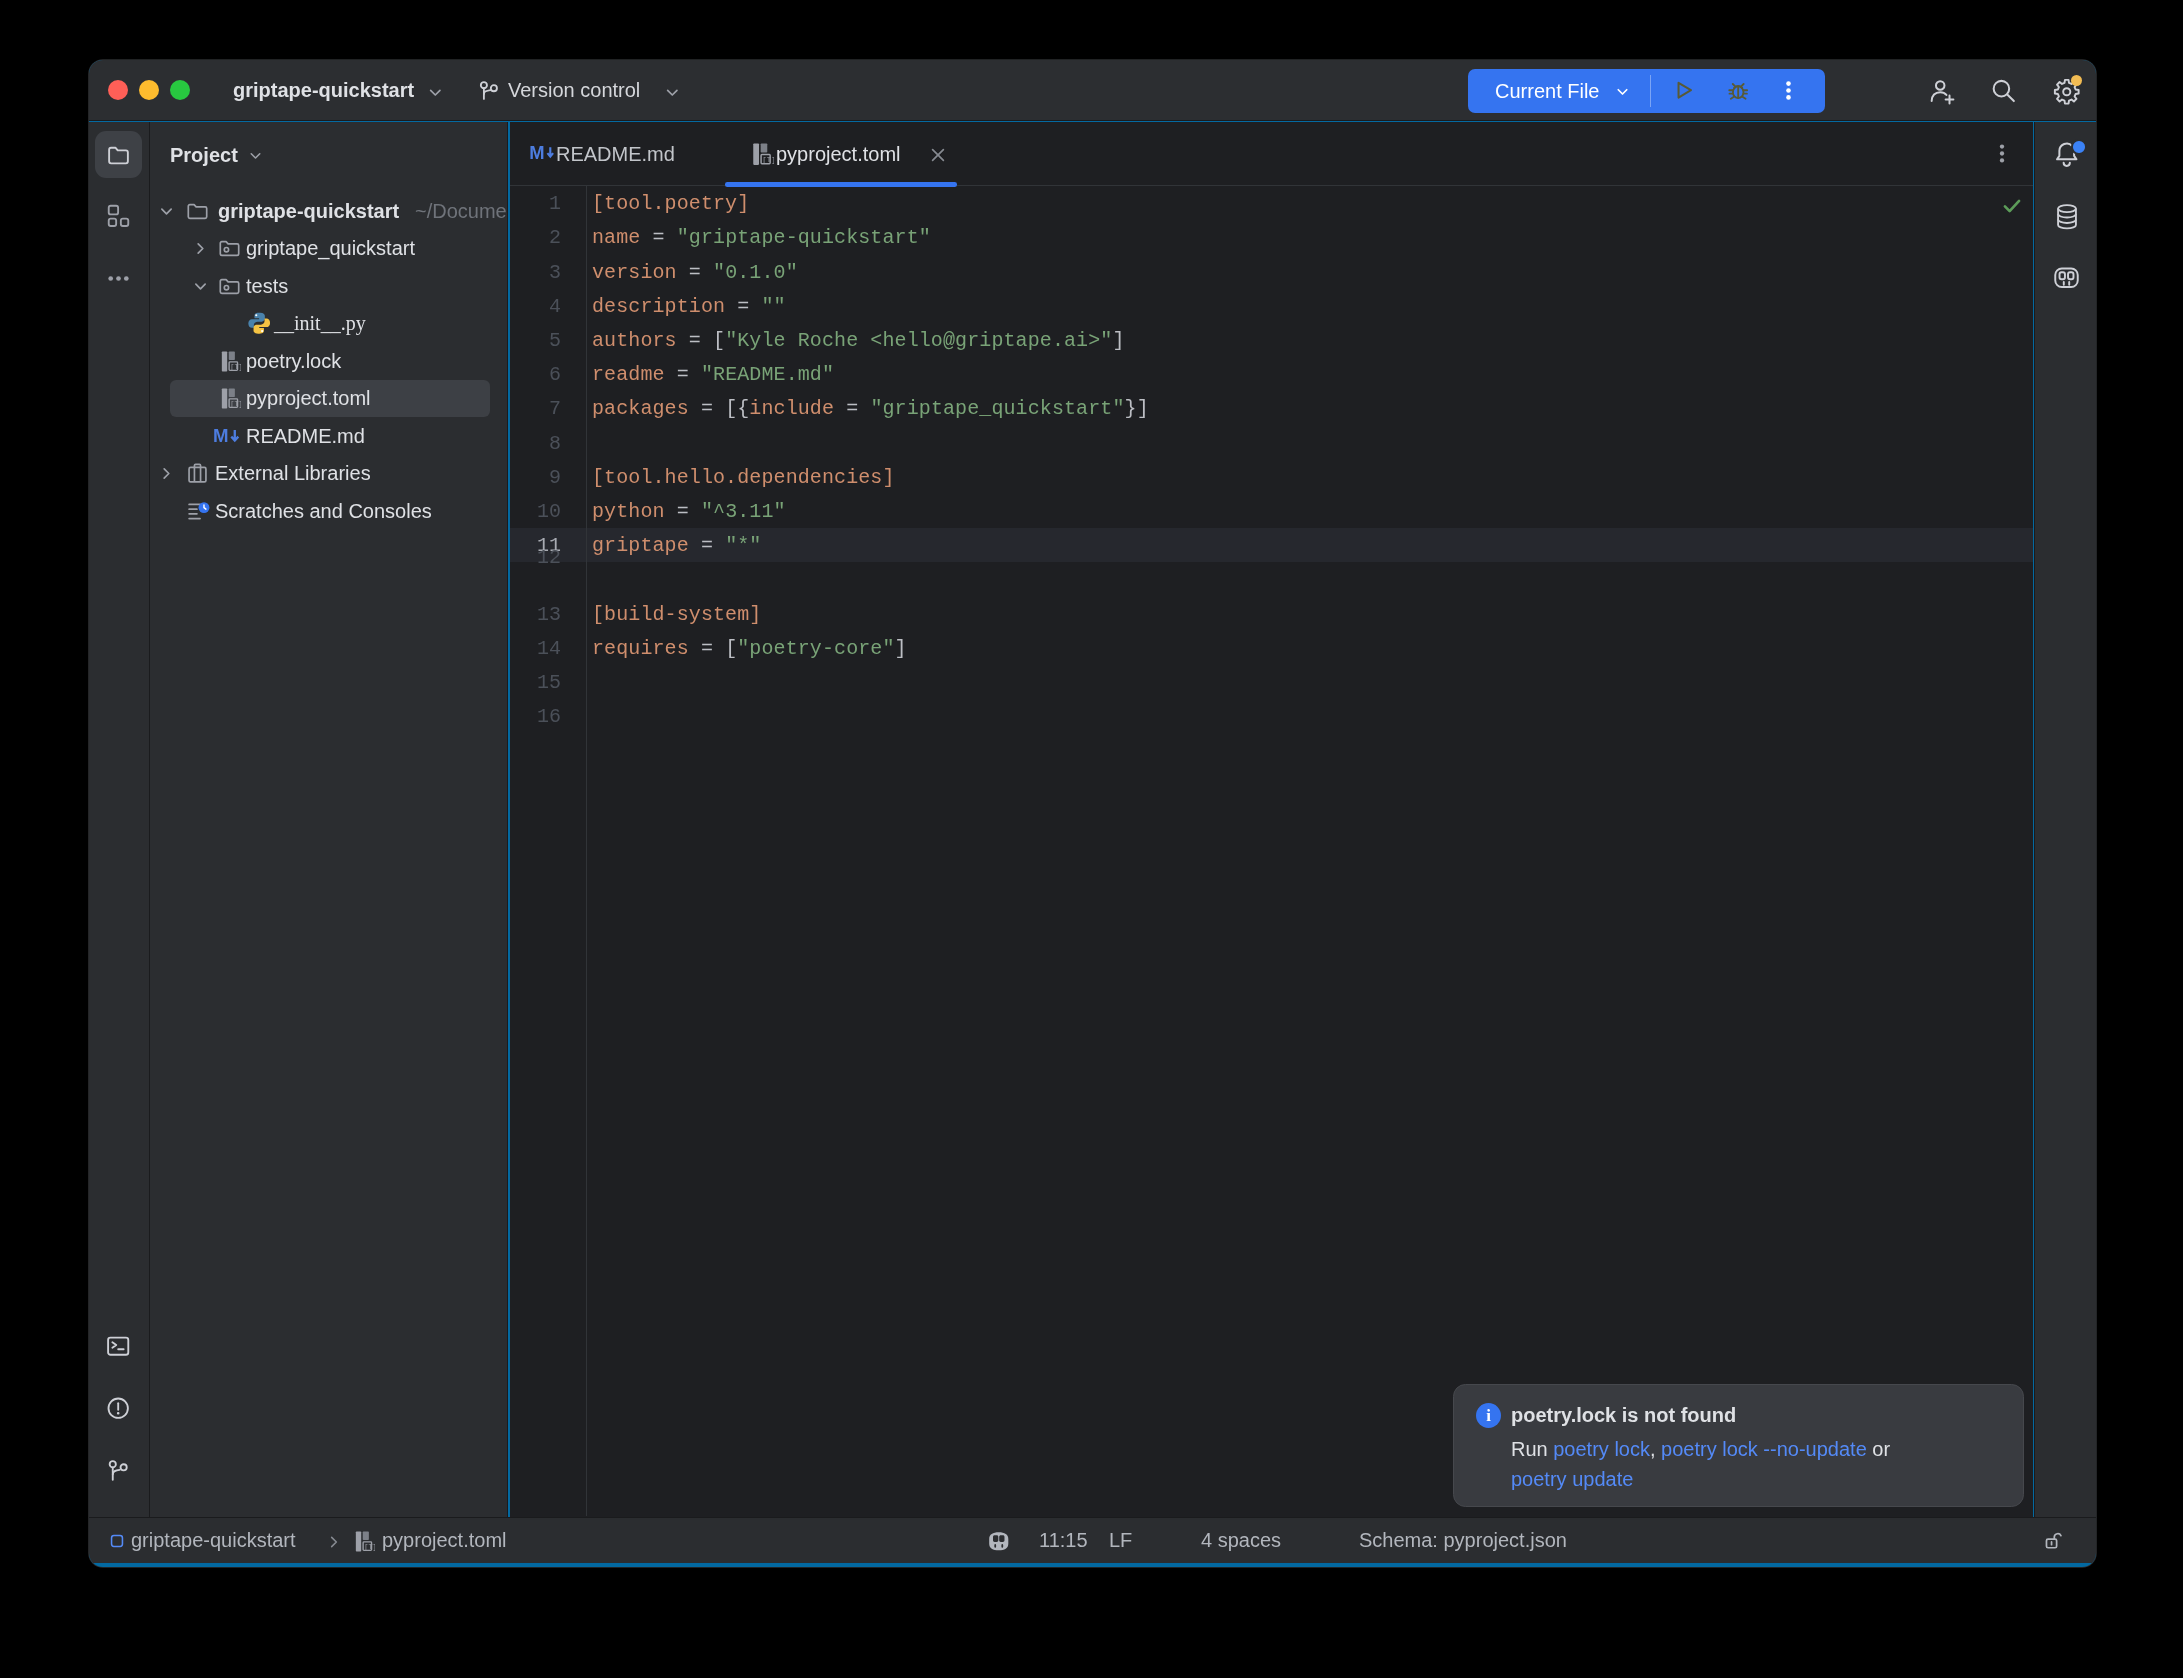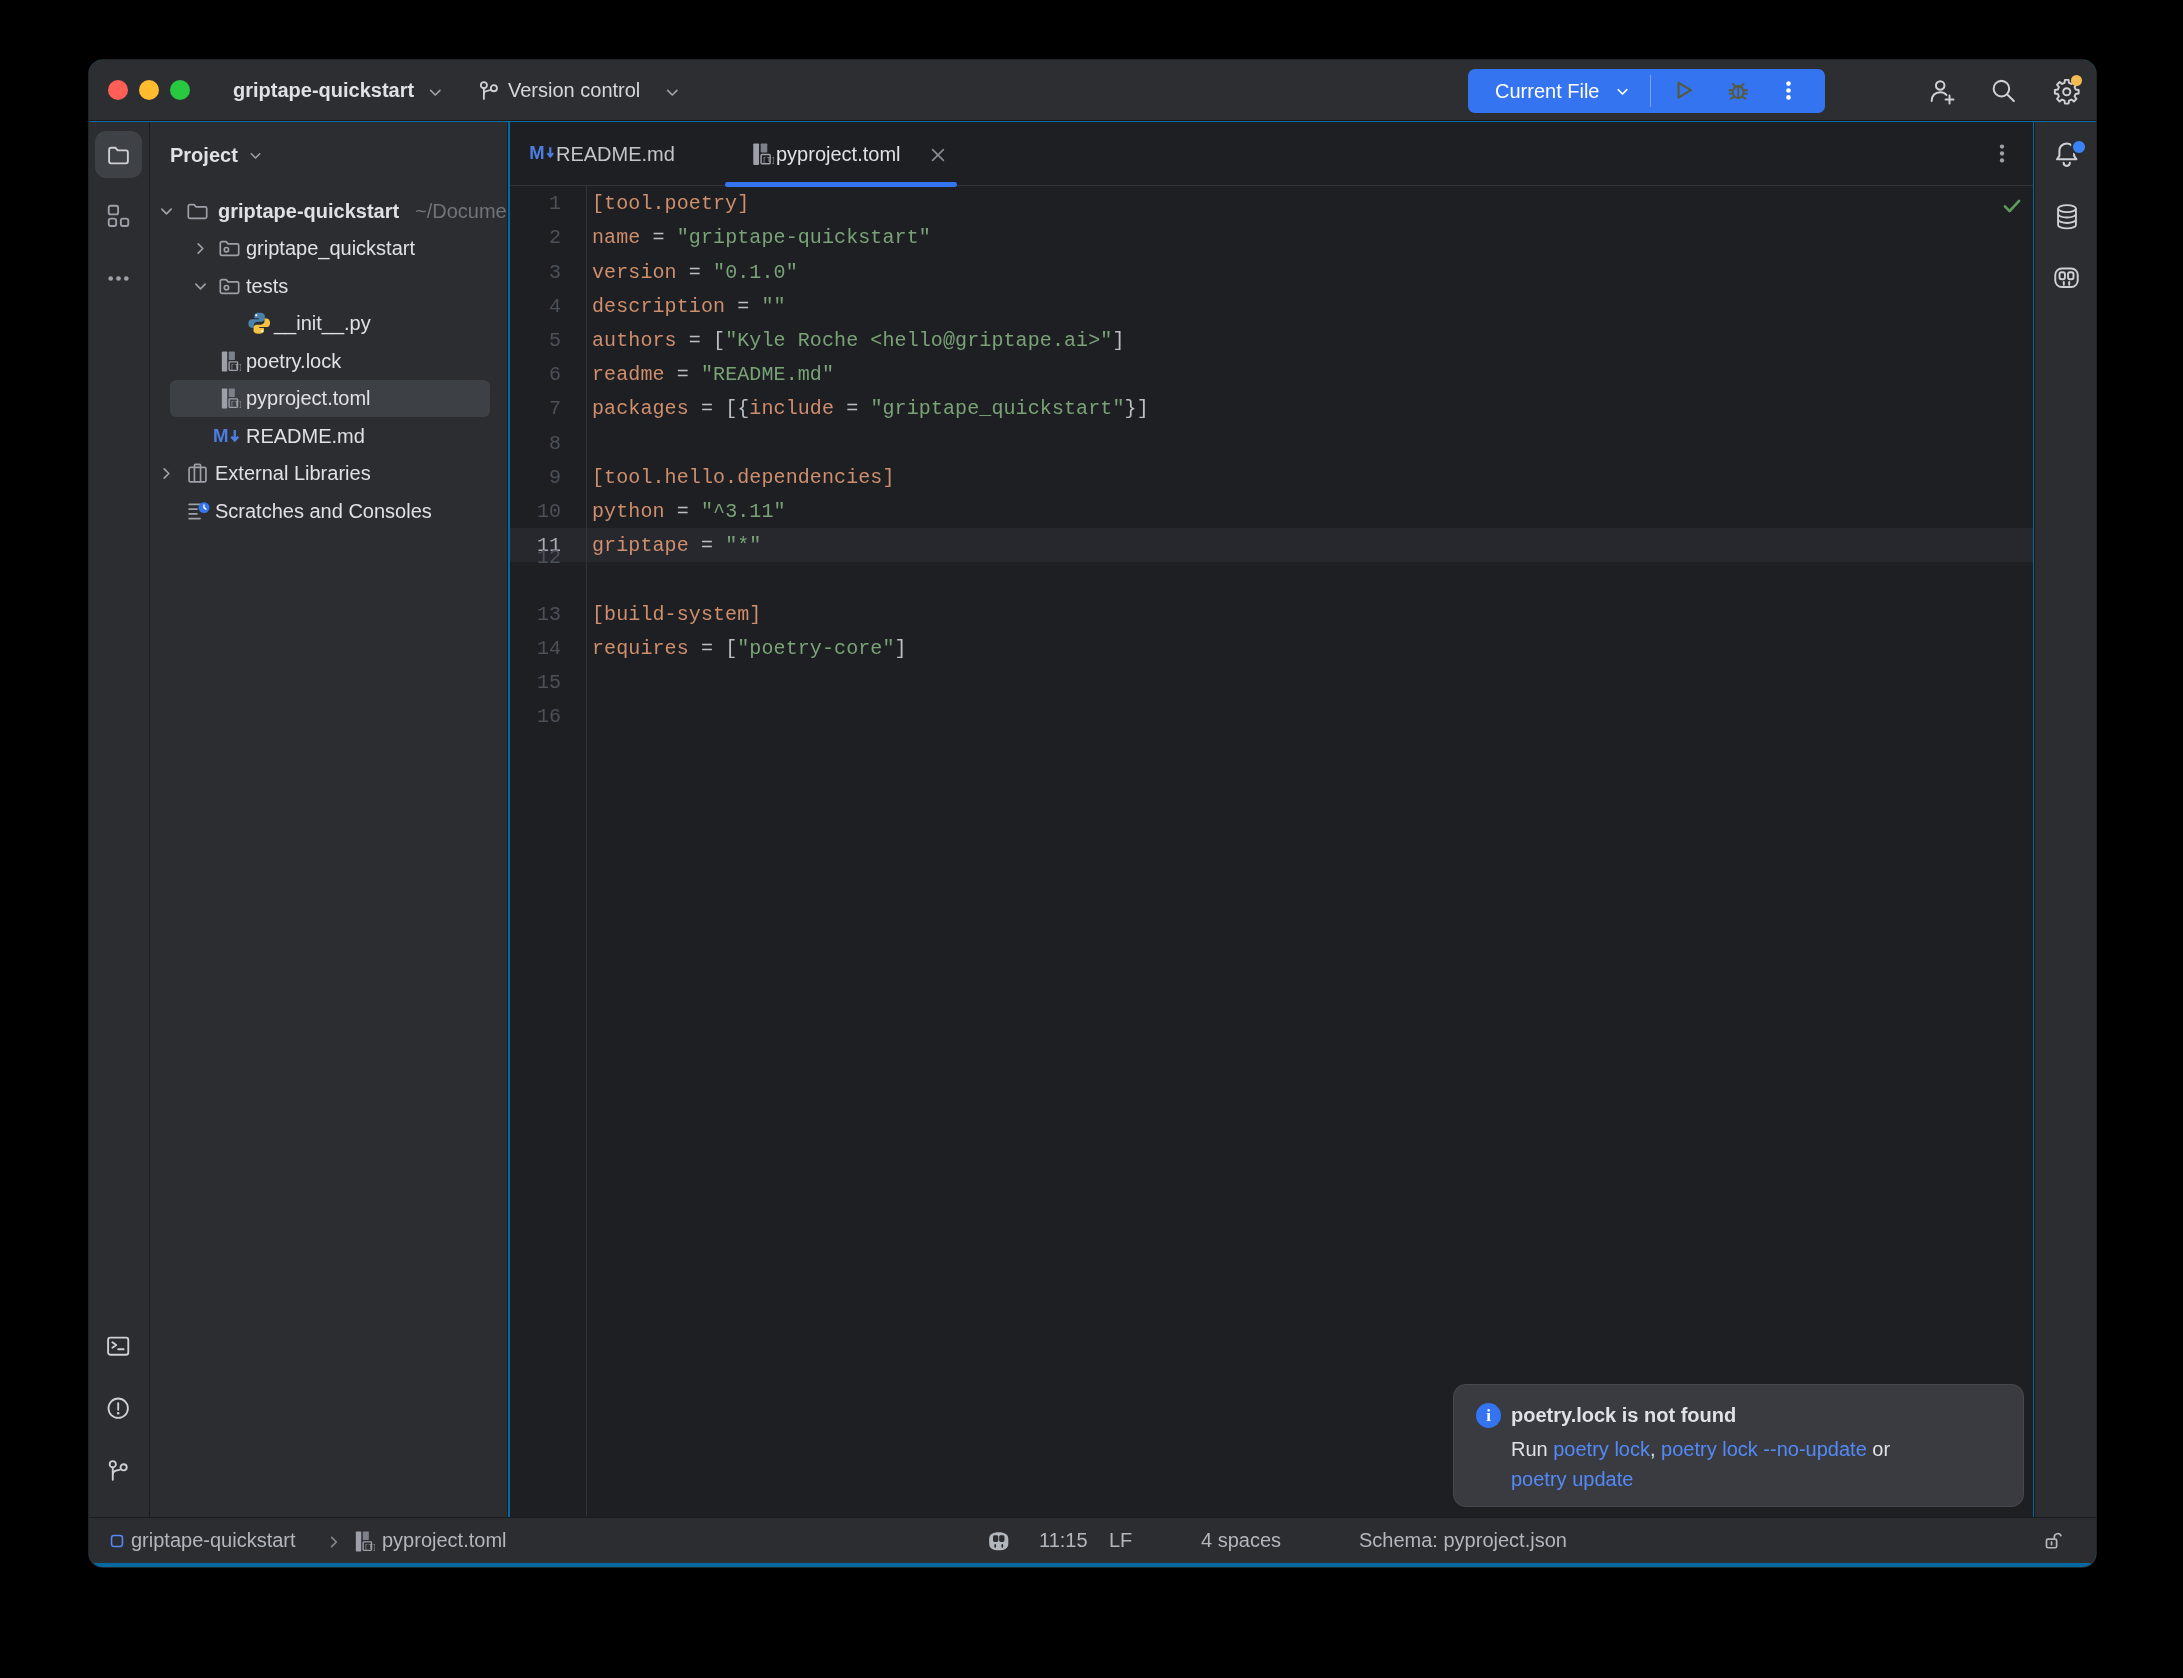--- a/index.html
+++ b/index.html
@@ -160,21 +160,21 @@
         </svg>
       <span class="abs" style="left:96px;">tests</span>
     </div>
     <div class="row ui" style="top:183px;">
       <svg class="ic" style="left:96px; top:5.4px;" width="26.4" height="26.4" viewBox="0 0 34 34">
         <path fill="#4a82ab" d="M16.8 3.5c-5.5 0-5.9 2.4-5.9 4v3.2h6v1.3H7.6c-2.6 0-4.6 2.1-4.6 5.4 0 3.4 2 5.5 4.6 5.5h2.5v-3.2c0-2.6 2.1-4.7 4.7-4.7h5.6c2.1 0 3.9-1.8 3.9-3.9V7.5c0-2.2-1.9-4-6-4h-1.5z"></path>
         <circle fill="#ffffff" cx="13.2" cy="6.8" r="1.4"></circle>
         <path fill="#f5c343" d="M17.2 30.5c5.5 0 5.9-2.4 5.9-4v-3.2h-6V22h9.3c2.6 0 4.6-2.1 4.6-5.4 0-3.4-2-5.5-4.6-5.5h-2.5v3.2c0 2.6-2.1 4.7-4.7 4.7h-5.6c-2.1 0-3.9 1.8-3.9 3.9v3.6c0 2.2 1.9 4 6 4h1.5z"></path>
         <circle fill="#ffffff" cx="20.8" cy="27.2" r="1.4"></circle>
       </svg>
-      <span class="abs" style="left:124px;">__init__.py</span>
+      <span class="abs" style="left:124px;font-family:Liberation Serif, serif;">__init__.py</span>
     </div>
     <div class="row ui" style="top:221px;">
       <svg class="ic" style="left:68px; top:6.2px;font-size:26px" width="23" height="25" viewBox="0 0 30 32">
           <rect x="5" y="3" width="7" height="26" rx="1" fill="#9da0a8"></rect>
           <rect x="14" y="3" width="8" height="11" rx="1" fill="#7c8088"></rect>
           <rect x="14.5" y="16.5" width="11" height="11" rx="1" fill="none" stroke="#9da0a8" stroke-width="1.8"></rect>
           <text x="16" y="25.5" font-family="Liberation Mono, monospace" font-size="9" fill="#9da0a8">[T]</text>
         </svg>
       <span class="abs" style="left:96px;">poetry.lock</span>
     </div>

